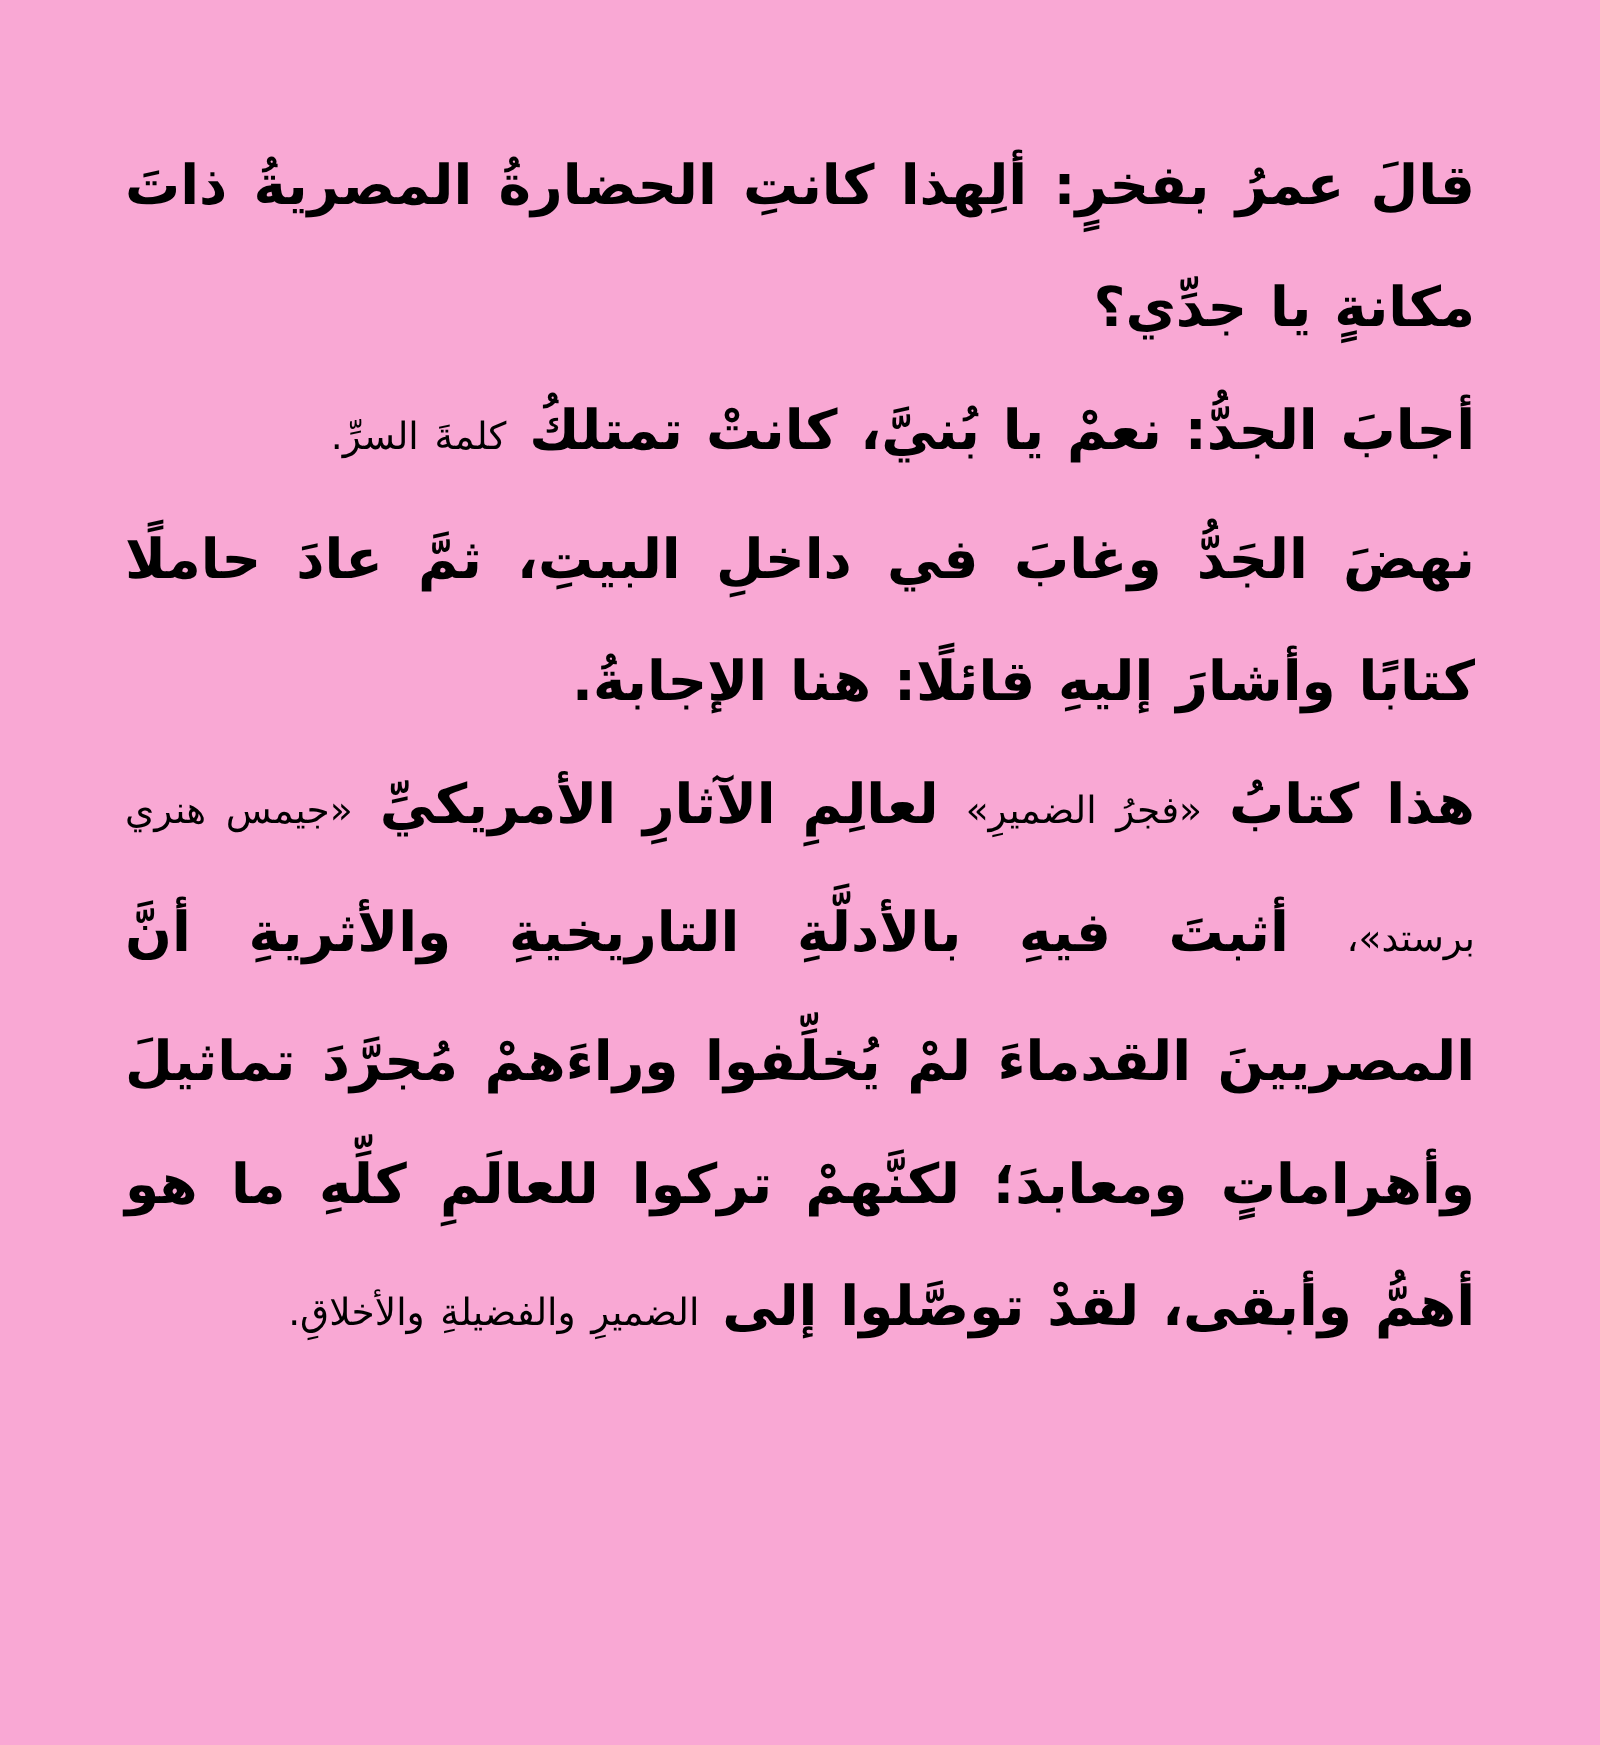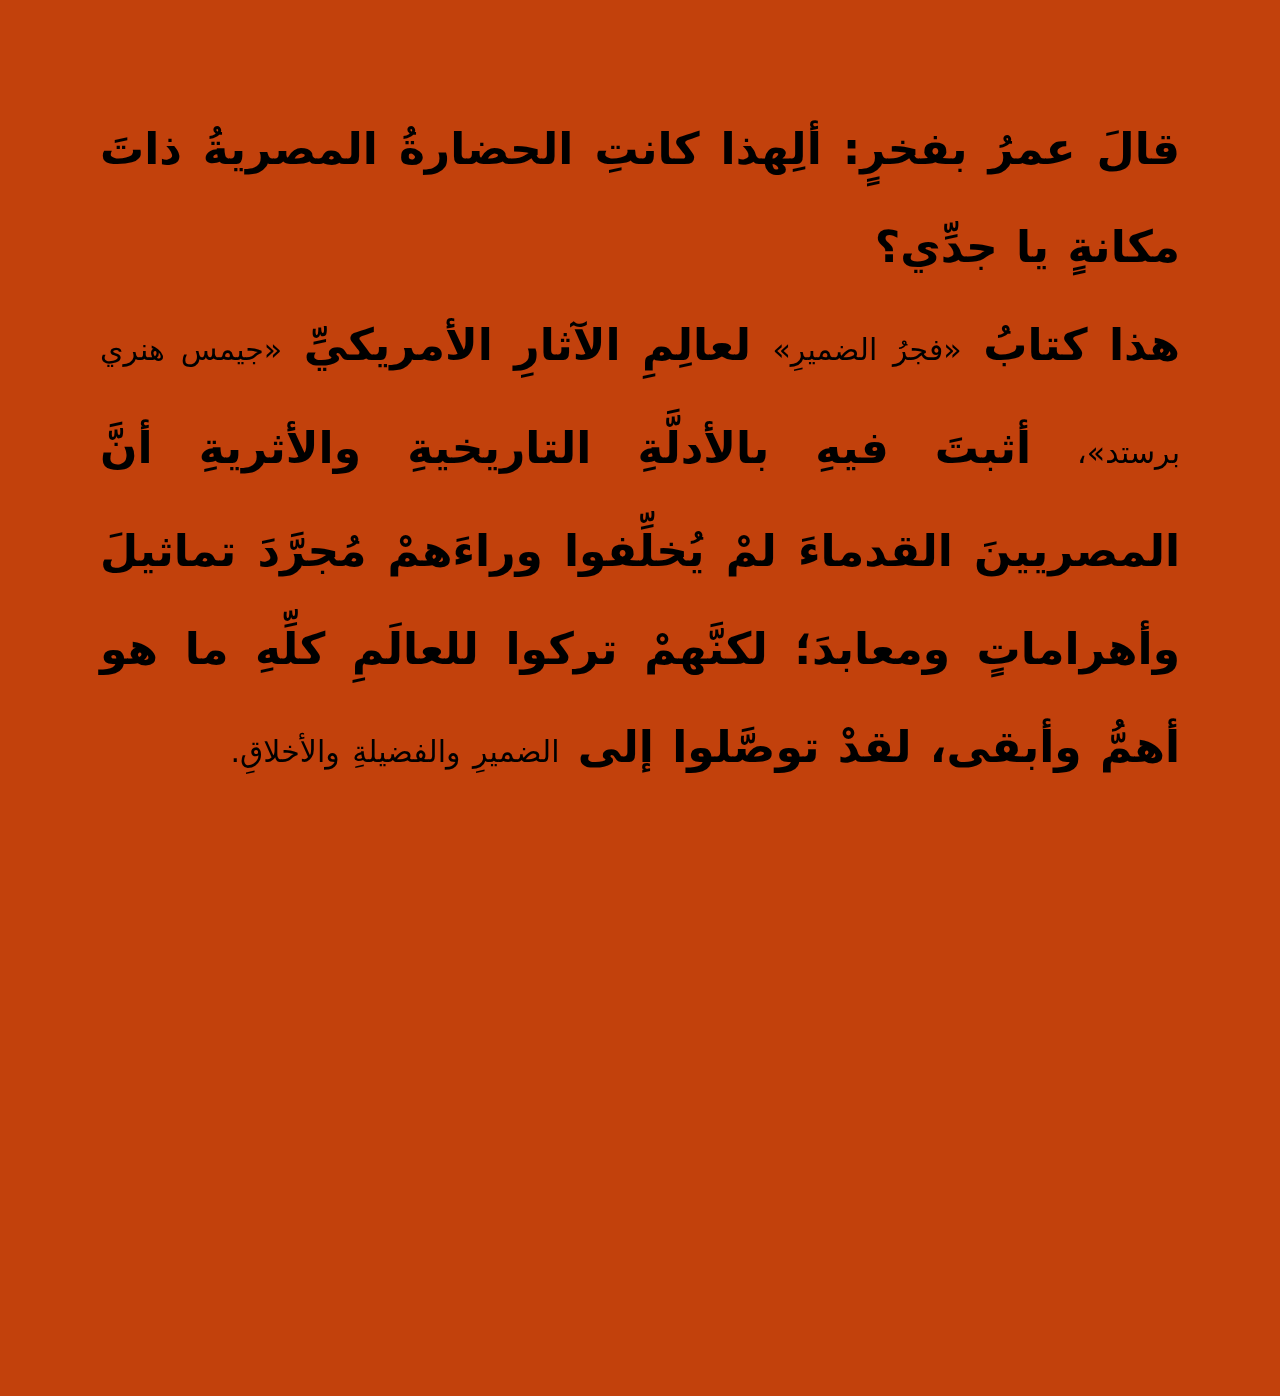--- a/index.html
+++ b/index.html
@@ -13,21 +13,21 @@
     overflow: hidden;
     color: #000000;
     font-family: "DejaVu Sans", sans-serif;
     direction: rtl;
   }
   .page {
     box-sizing: border-box;
     width: 1280px;
     height: 1396px;
     padding: 100px 100px 0 100px;
-    background: #c2410c;
+    background: #f9a8d4;
   }
   .text-body {
     width: 100%;
   }
   p.para {
     margin: 0;
     padding: 0;
     direction: rtl;
     unicode-bidi: embed;
     text-align: justify;
@@ -46,15 +46,17 @@
     font-size: 30px;
     font-weight: 400;
   }
 </style>
 </head>
 <body>
 
 <main class="page">
   <div class="text-body" id="text-body">
       <p class="para" dir="rtl"><span class="seg-main">قالَ عمرُ بفخرٍ: ألِهذا كانتِ الحضارةُ المصريةُ ذاتَ مكانةٍ يا جدِّي؟</span></p>
+      <p class="para" dir="rtl"><span class="seg-main">أجابَ الجدُّ: نعمْ يا بُنيَّ، كانتْ تمتلكُ </span><span class="seg-small">كلمةَ السرِّ.</span></p>
+      <p class="para" dir="rtl"><span class="seg-main">نهضَ الجَدُّ وغابَ في داخلِ البيتِ، ثمَّ عادَ حاملًا كتابًا وأشارَ إليهِ قائلًا: هنا الإجابةُ.</span></p>
       <p class="para" dir="rtl"><span class="seg-main">هذا كتابُ </span><span class="seg-small">«فجرُ الضميرِ»</span><span class="seg-main"> لعالِمِ الآثارِ الأمريكيِّ </span><span class="seg-small">«جيمس هنري برستد»،</span><span class="seg-main"> أثبتَ فيهِ بالأدلَّةِ التاريخيةِ والأثريةِ أنَّ المصريينَ القدماءَ لمْ يُخلِّفوا وراءَهمْ مُجرَّدَ تماثيلَ وأهراماتٍ ومعابدَ؛ لكنَّهمْ تركوا للعالَمِ كلِّهِ ما هو أهمُّ وأبقى، لقدْ توصَّلوا إلى </span><span class="seg-small">الضميرِ والفضيلةِ والأخلاقِ.</span></p>
     </div>
 </main>
 
 </body></html>

